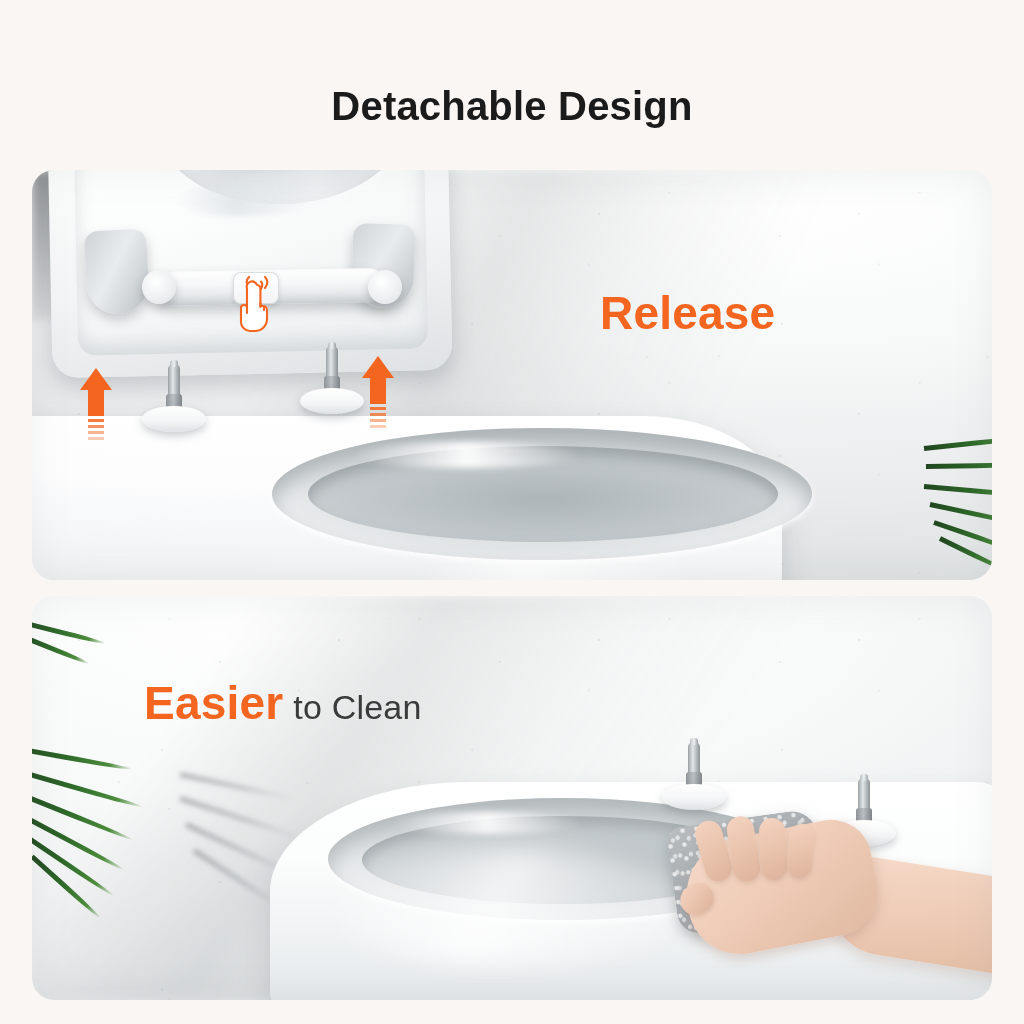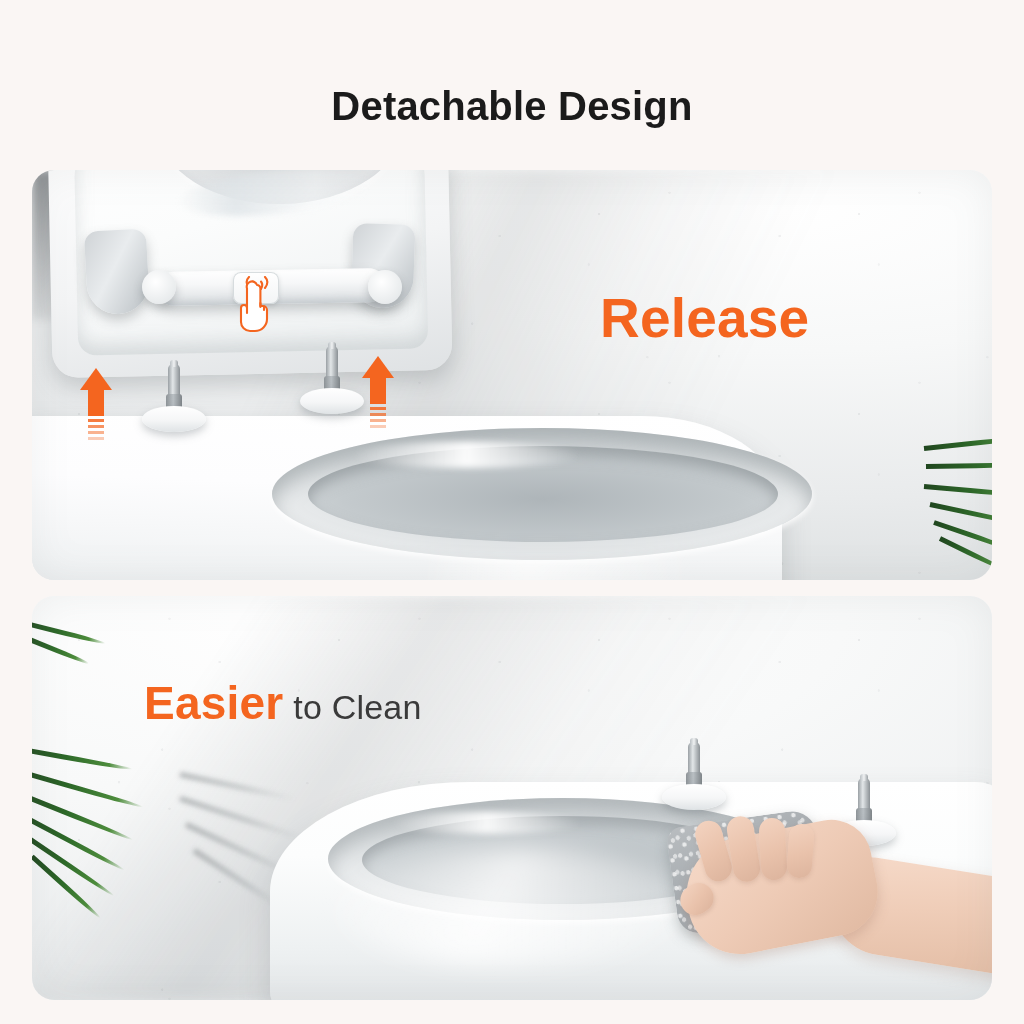--- a/index.html
+++ b/index.html
@@ -227,21 +227,21 @@
   
   .callout-top {
     position:absolute; left:600px; top:286px; width:320px;
     text-align:left;
   }
   .callout-line1 {
     font-size:34px; font-weight:400; color:#3a3a3a; letter-spacing:.2px;
     line-height:1.12;
   }
   .callout-line2 {
-    font-size:55px; font-weight:700; color:#f4651f; letter-spacing:.2px;
+    font-size:46px; font-weight:700; color:#f4651f; letter-spacing:.2px;
     line-height:1.12; margin-top:2px;
   }
   .callout-bottom {
     position:absolute; left:144px; top:676px;
     white-space:nowrap;
   }
   .easier {
     font-size:46px; font-weight:700; color:#f4651f; letter-spacing:.2px;
   }
   .toclean {

